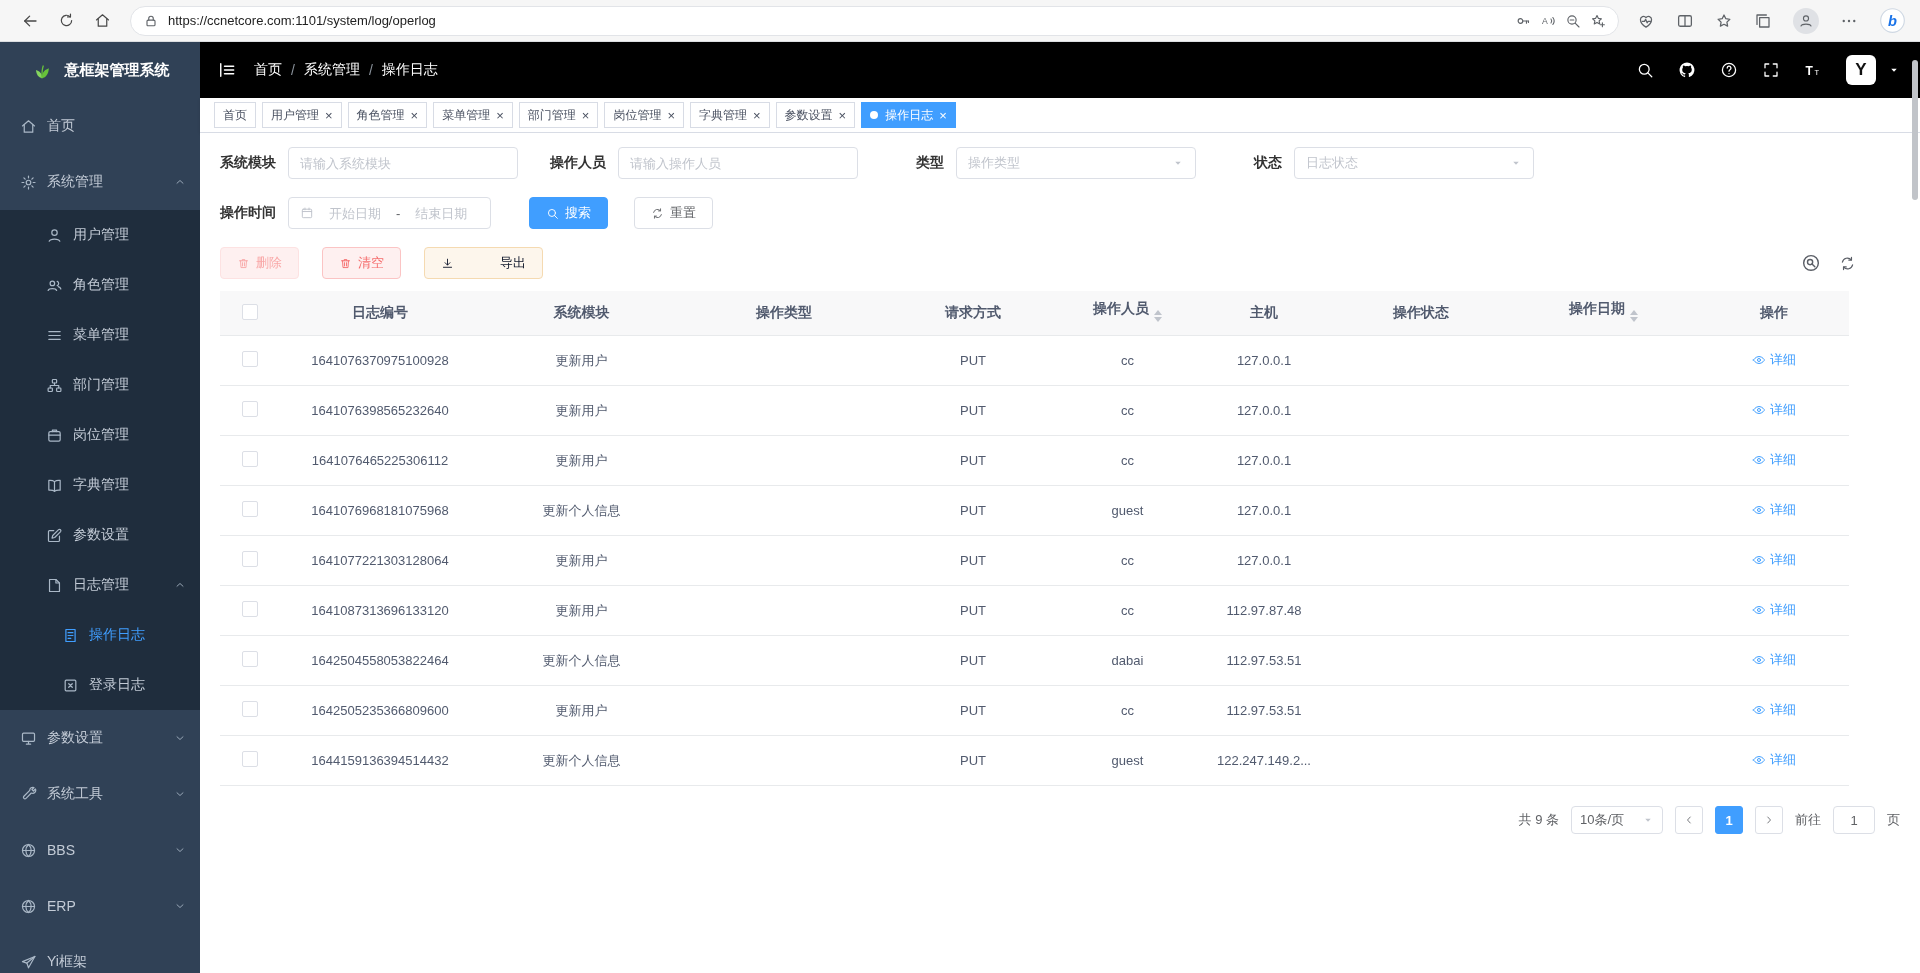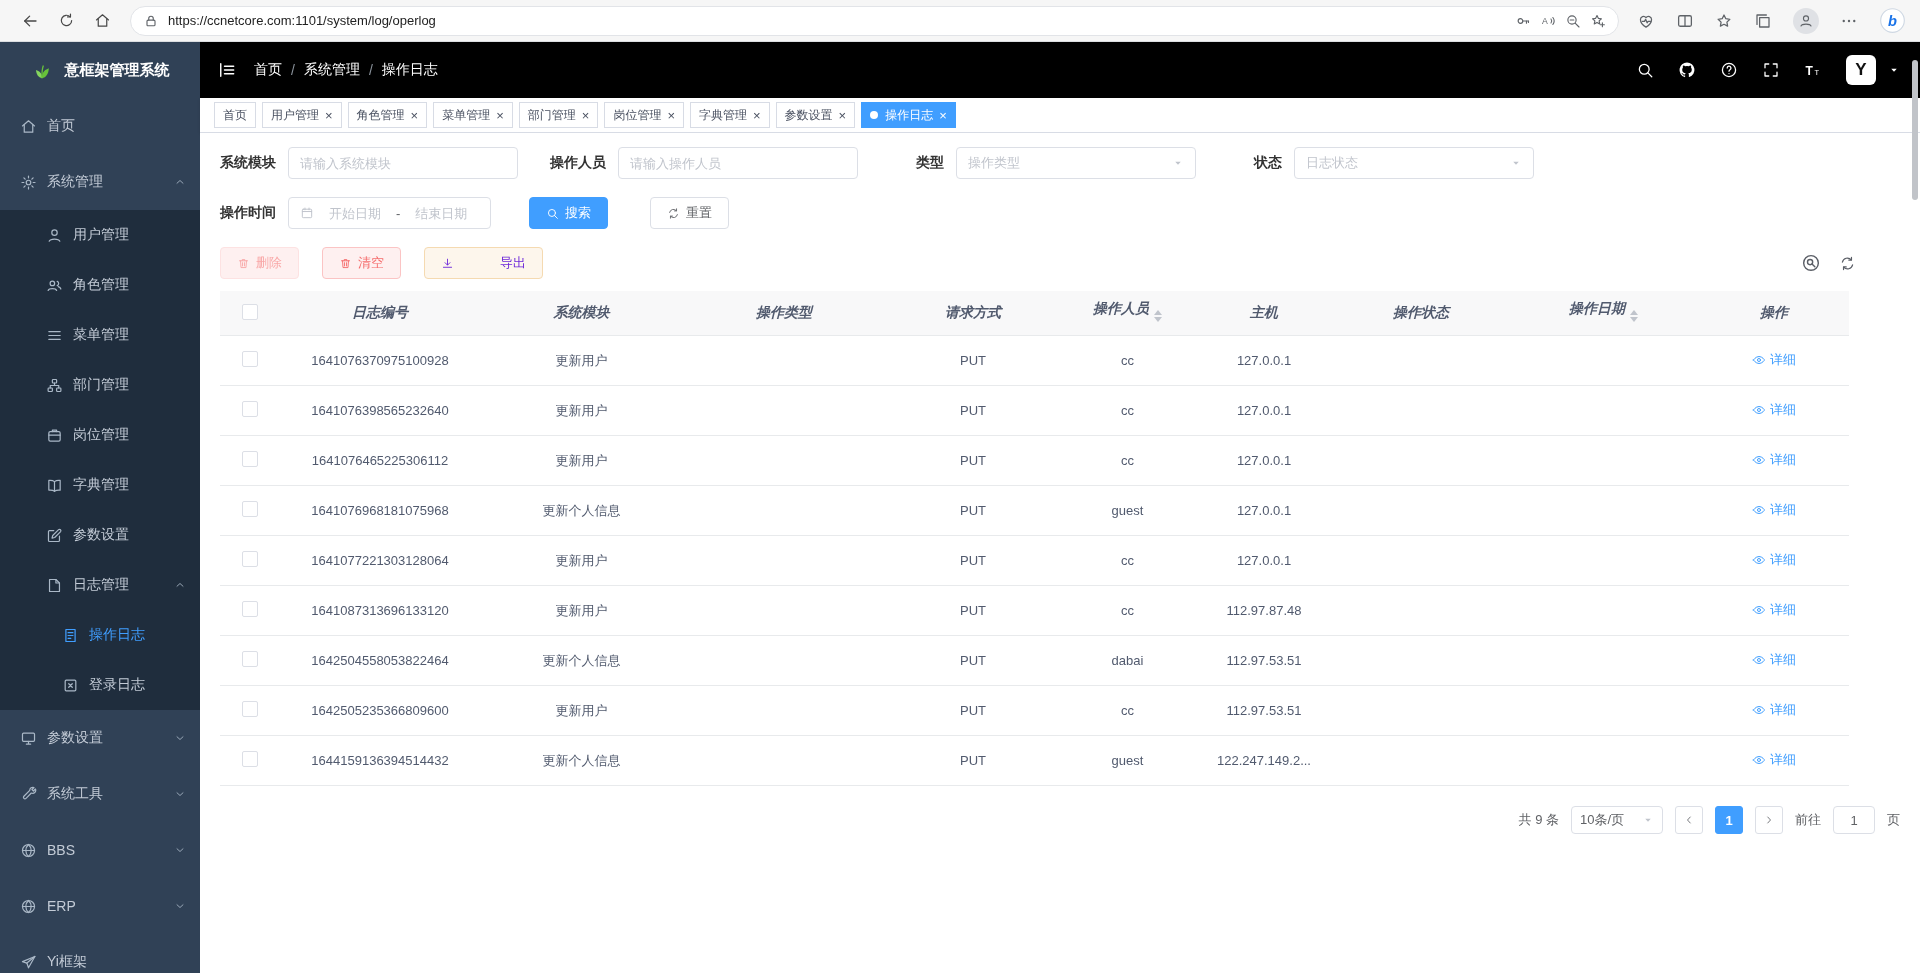--- a/index.html
+++ b/index.html
@@ -81,33 +81,33 @@
   .ph{color:#c0c4cc;}
   .sel-caret{width:12px;height:12px;color:#c0c4cc;}
   .date{display:flex;align-items:center;gap:6px;}
   .gray{color:#c0c4cc;}
   .date-part{border:none;outline:none;width:66px;font-size:13px;color:#606266;background:transparent;text-align:center;font-family:inherit;}
   .dsep{color:#606266;}
 
   .btn{height:32px;border-radius:4px;font-size:13px;display:inline-flex;align-items:center;
        gap:6px;padding:0 16px;border:1px solid transparent;cursor:pointer;box-sizing:border-box;
        font-family:inherit;background:#fff;}
-  .btn-primary{background:#409eff;border-color:#409eff;color:#fff;margin-right:42px;}
+  .btn-primary{background:#409eff;border-color:#409eff;color:#fff;margin-right:26px;}
   .btn-default{border-color:#dcdfe6;color:#606266;}
   .btn-danger-disabled{background:#fef0f0;border-color:#fde2e2;color:#f9a7a7;cursor:not-allowed;}
   .btn-danger-plain{background:#fef0f0;border-color:#fbc4c4;color:#f56c6c;}
-  .btn-warn-plain{background:#fdf6ec;border-color:#f5dab1;color:#6d28d9;gap:46px;}
+  .btn-warn-plain{background:#fdf6ec;border-color:#f5dab1;color:#0f172a;gap:46px;}
 
   .toolbar{display:flex;align-items:center;gap:23px;margin-bottom:12px;}
   .mini-tools{margin-left:auto;display:flex;align-items:center;gap:18px;color:#5a5e66;margin-right:44px;}
   .mini{cursor:pointer;}
 
   table.log-table{border-collapse:collapse;table-layout:fixed;width:1629px;}
   .log-table thead th{height:44px;background:#f8f8f9;color:#515a6e;font-size:14px;font-weight:bold;
-        border-bottom:1px solid #e8eaec;text-align:center;vertical-align:middle;padding:0;font-style:italic;}
+        border-bottom:1px solid #e8eaec;text-align:center;vertical-align:middle;padding:0;}
   .log-table tbody td{height:49px;border-bottom:1px solid #e8eaec;font-size:13px;color:#515a6e;
         text-align:center;vertical-align:middle;padding:0;white-space:nowrap;overflow:hidden;text-overflow:ellipsis;}
   .cb{width:14px;height:14px;border:1px solid #dcdfe6;border-radius:2px;background:#fff;display:inline-block;cursor:pointer;}
   .sorters{display:inline-flex;flex-direction:column;margin-left:5px;vertical-align:-2px;cursor:pointer;}
   .cu{width:0;height:0;border:4px solid transparent;border-bottom:5px solid #c0c4cc;margin-bottom:2px;}
   .cd{width:0;height:0;border:4px solid transparent;border-top:5px solid #c0c4cc;}
   .detail{color:#409eff;display:inline-flex;align-items:center;gap:4px;cursor:pointer;}
   .ico14{width:14px;height:14px;}
 
   .pagination{display:flex;align-items:center;justify-content:flex-end;gap:12px;

